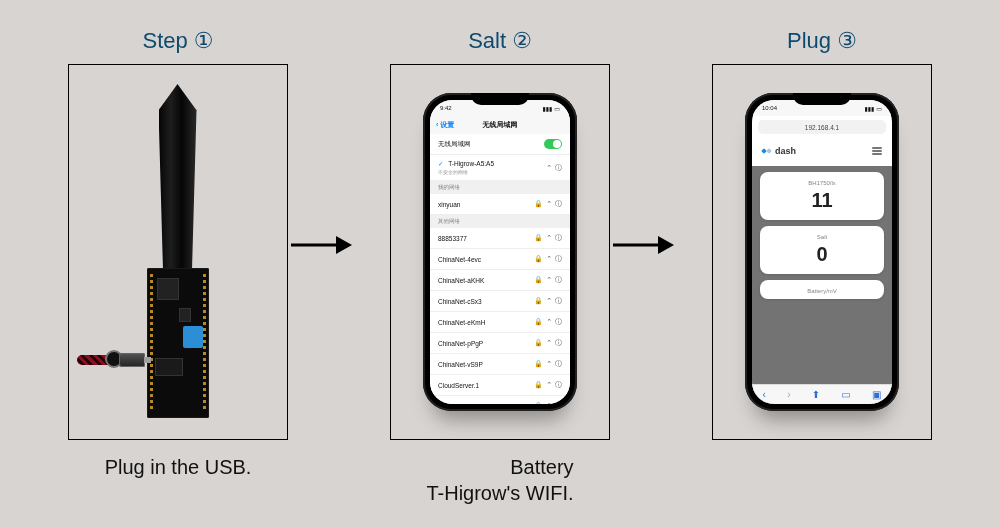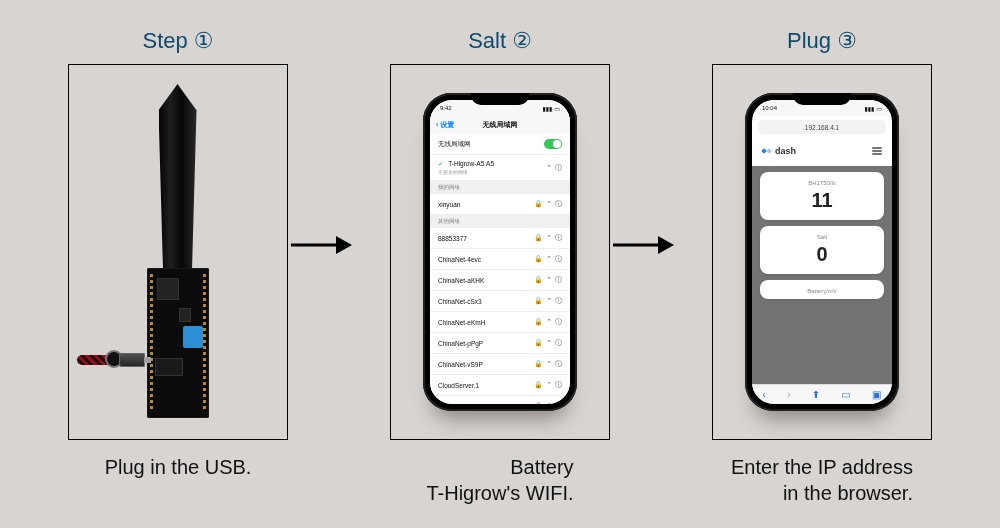--- a/index.html
+++ b/index.html
@@ -429,17 +429,15 @@
           <div class="bottom-bar">
             <span class="active">‹</span>
             <span>›</span>
             <span class="active">⬆</span>
             <span class="active">▭</span>
             <span class="active">▣</span>
           </div>
         </div>
       </div>
     </div>
-    <div class="caption" style="white-space:pre-line">Enter the IP address
-in the browser.</div>
   </div>
 
 </div>
 
 </body></html>

